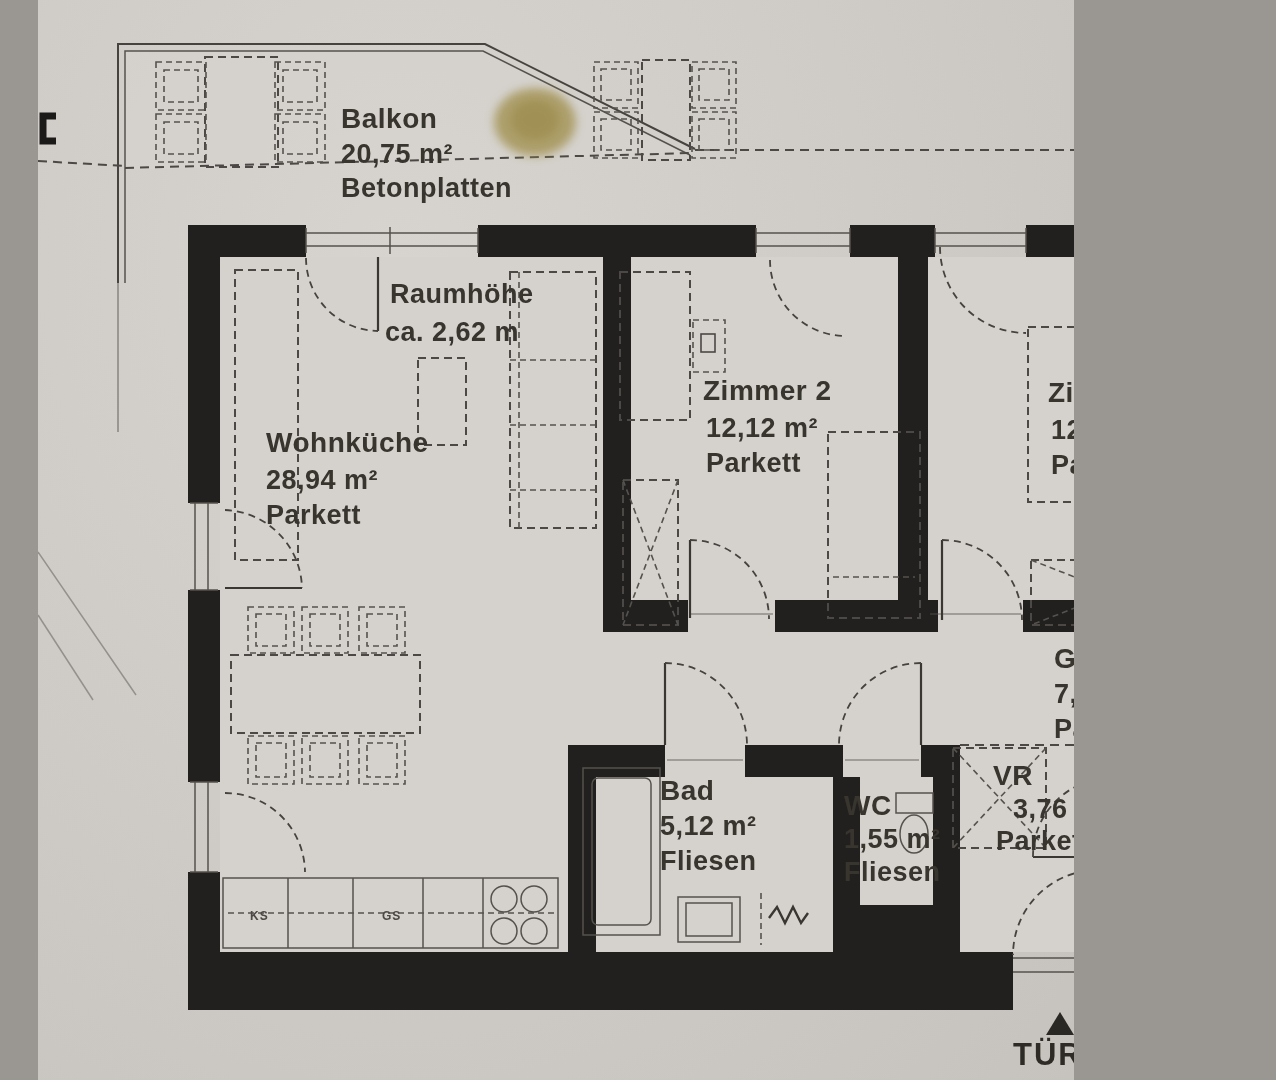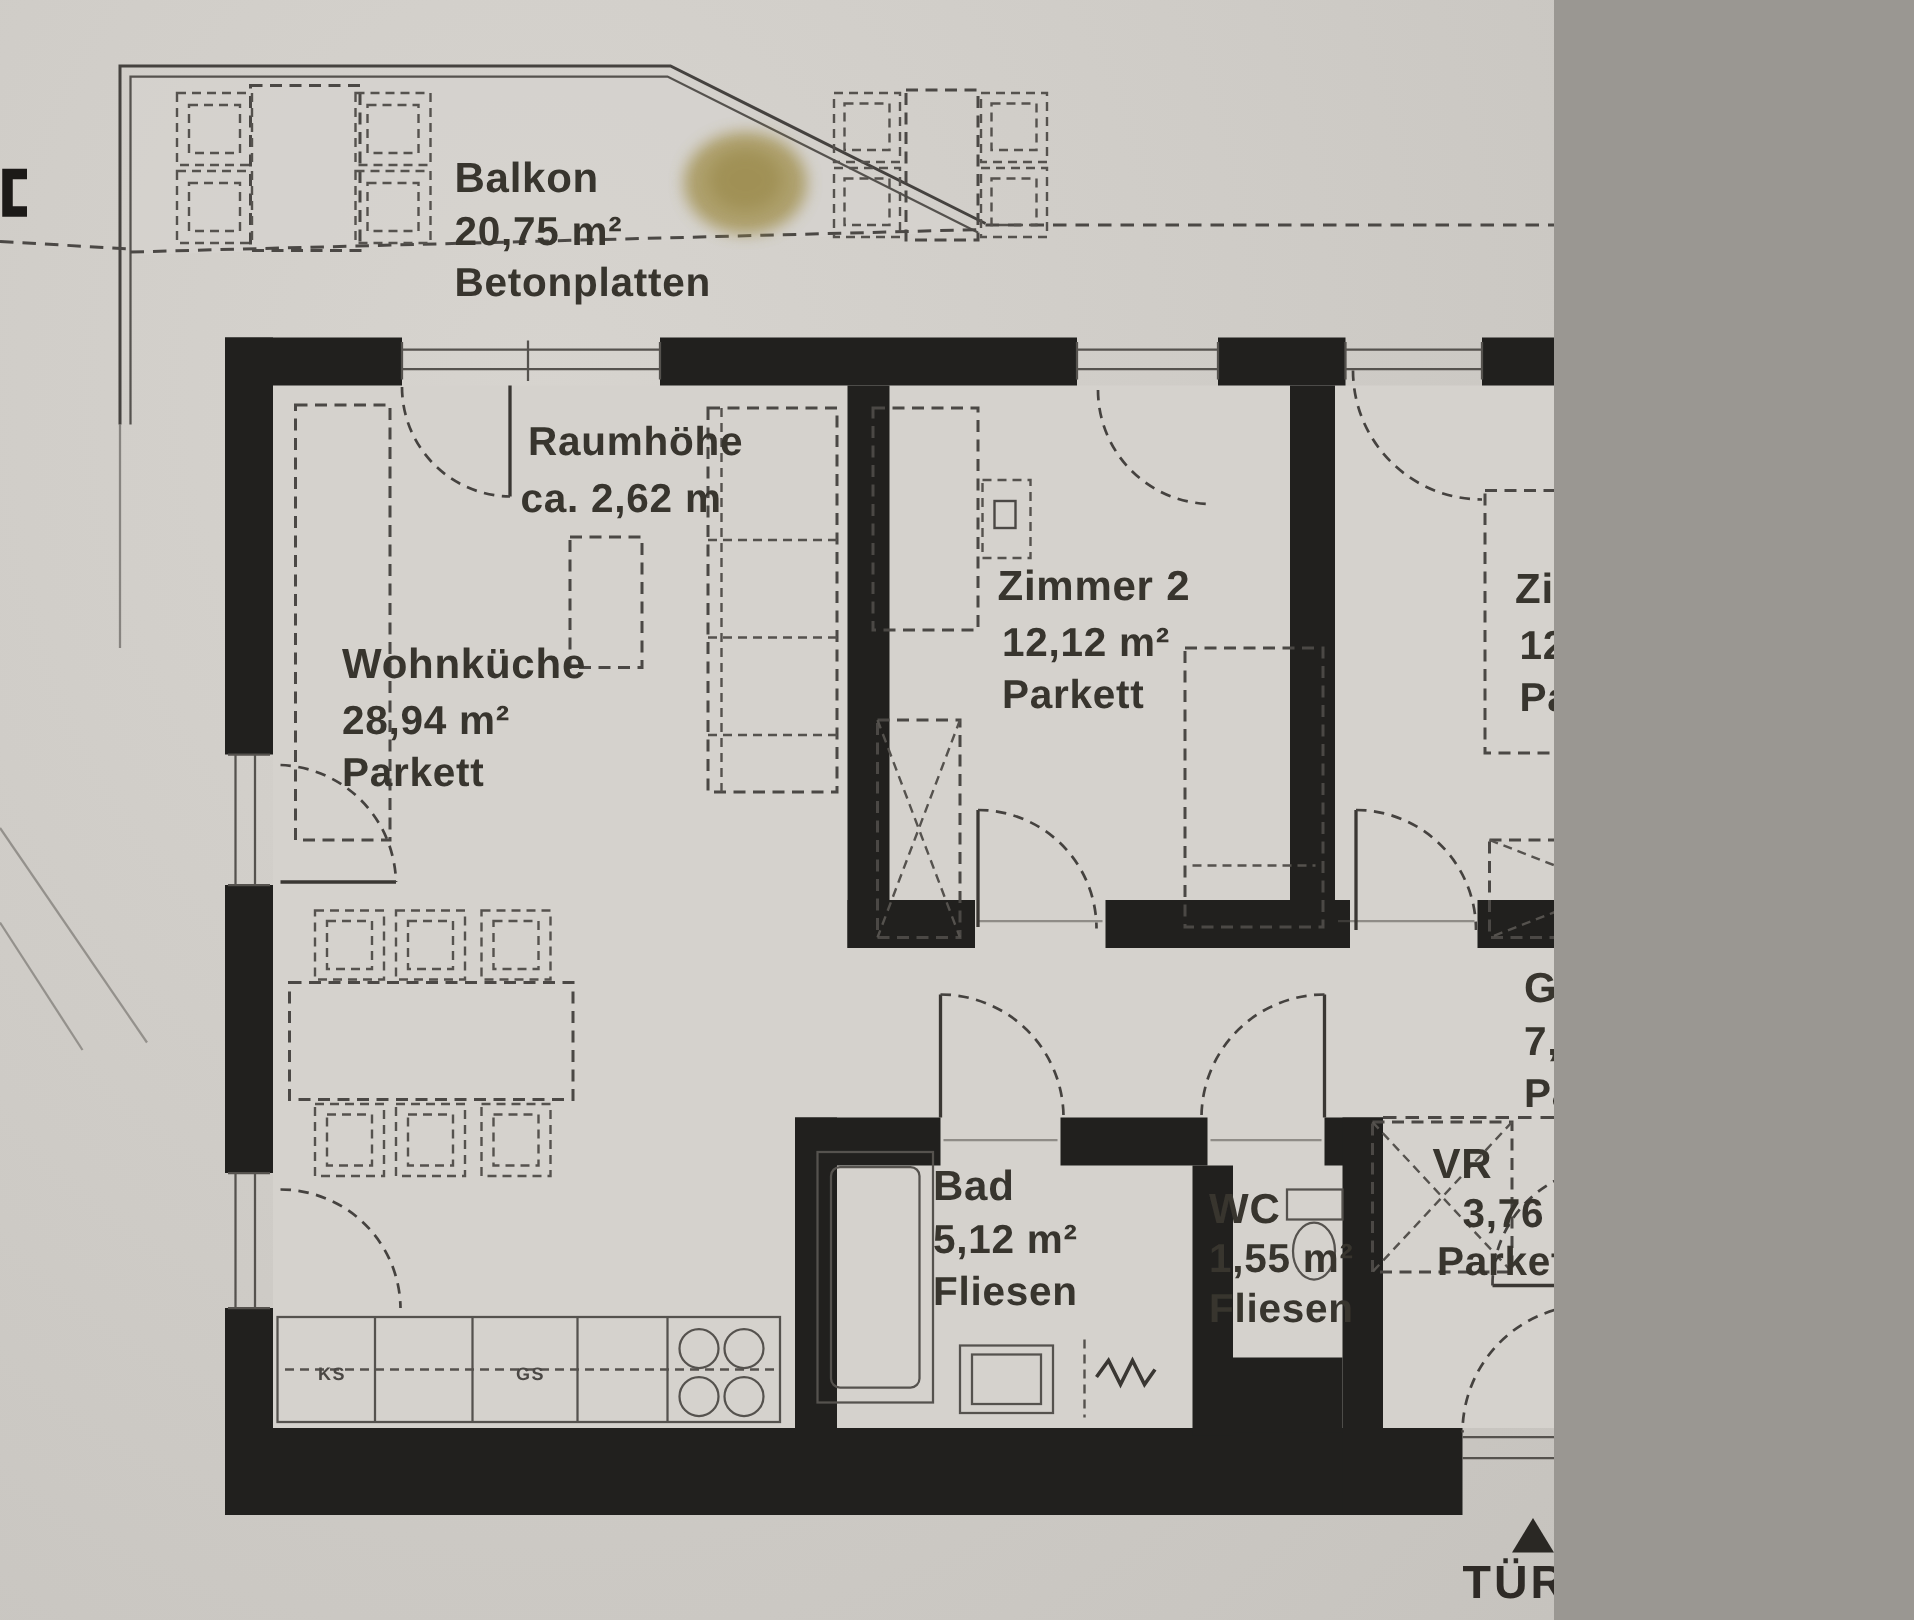--- a/index.html
+++ b/index.html
@@ -1,18 +1,18 @@
 <!DOCTYPE html>
 <html><head>
 <meta charset="utf-8">
 <style>
   html,body{margin:0;padding:0;background:#9a9792;}
   #page{position:relative;width:1036px;height:1080px;overflow:hidden;
         background:radial-gradient(ellipse at 35% 25%, #d7d4cf 0%, #cecbc6 55%, #c6c3be 100%);
-        font-family:"Liberation Sans",sans-serif;}
+        font-family:"Liberation Sans",sans-serif;margin-left:38px;}
   svg{position:absolute;inset:0;}
   .wall{fill:#21201e;}
   .thin{stroke:#45423f;stroke-width:2;fill:none;}
   .thin1{stroke:#55524e;stroke-width:1.5;fill:none;}
   .dashline{stroke:#4b4845;stroke-width:2;fill:none;stroke-dasharray:9 6;}
   .furn{fill:none;stroke:#4b4845;stroke-width:2;stroke-dasharray:8 5;}
   .furn2{fill:none;stroke:#55524e;stroke-width:1.6;stroke-dasharray:6 4;}
   .solidthin{fill:none;stroke:#3a3733;stroke-width:2.2;}
   .arc{fill:none;stroke:#45423f;stroke-width:1.8;stroke-dasharray:7 5;}
   .lbl{font:700 28px "Liberation Sans",sans-serif;fill:#37342e;letter-spacing:0.5px;}

